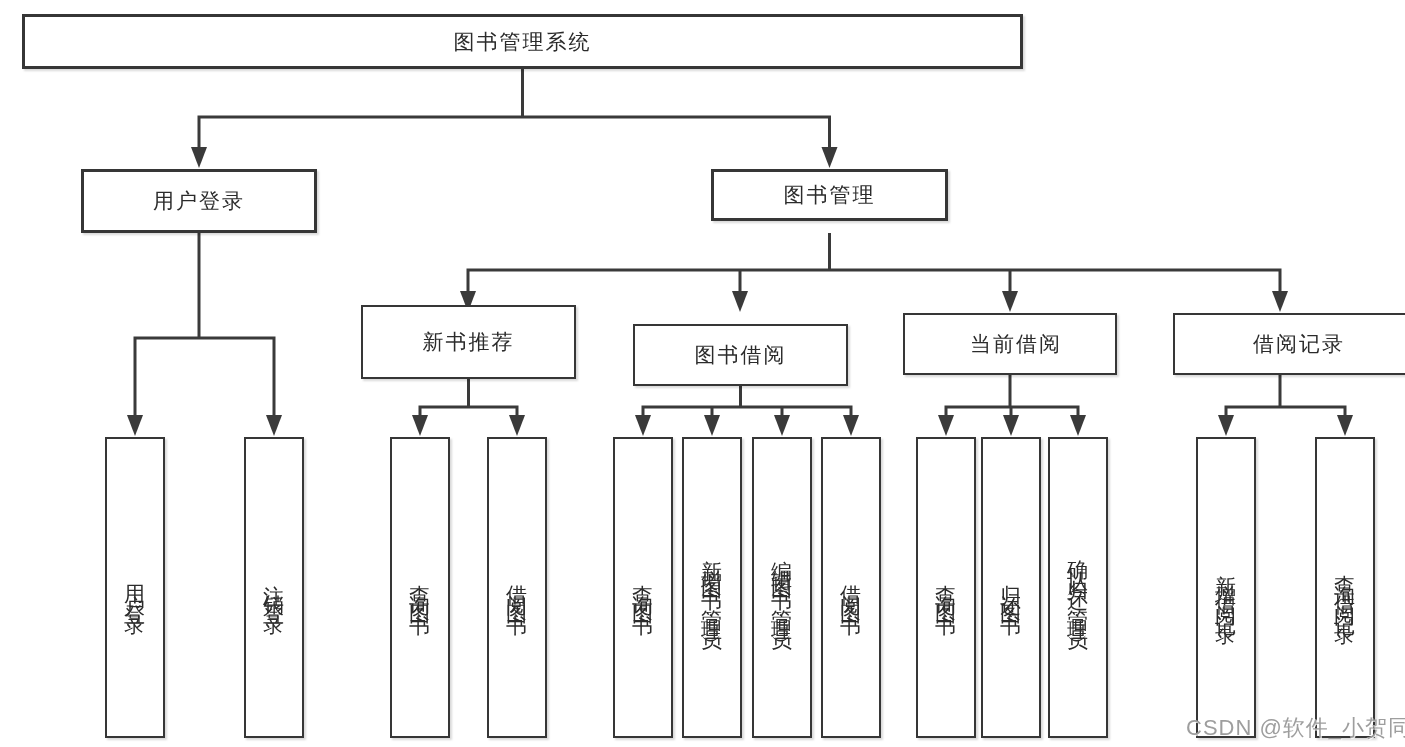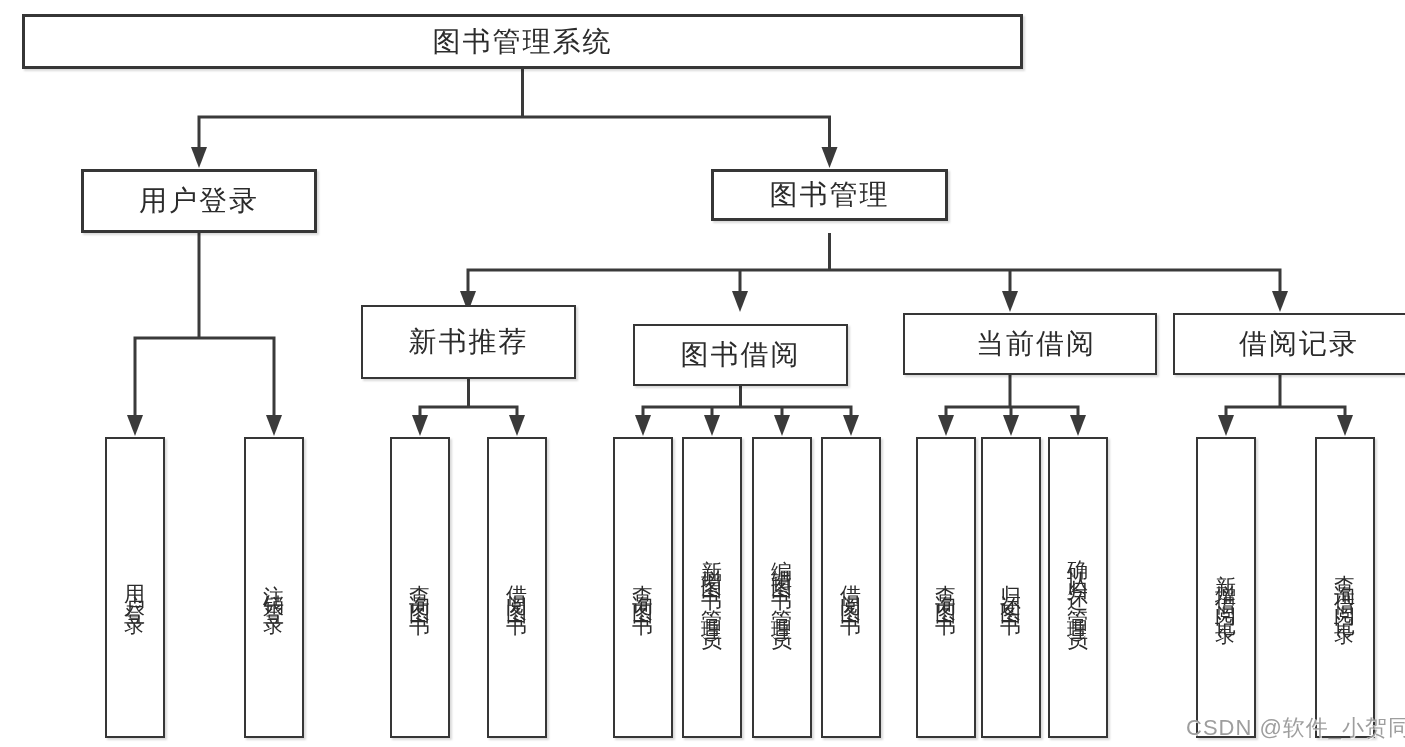--- a/index.html
+++ b/index.html
@@ -32,21 +32,21 @@
     border: 3px solid #363636;
     display: flex;
     align-items: center;
     justify-content: center;
     box-shadow: 2px 2px 2px rgba(0,0,0,0.15);
   }
   .node.l3, .node.leaf {
     border-width: 2.5px;
   }
   .hlabel {
-    font-size: 28px;
+    font-size: 21px;
     letter-spacing: 2px;
     color: #2b2b2b;
     white-space: nowrap;
   }
   .leaf .vlabel {
     writing-mode: vertical-rl;
     text-orientation: mixed;
     font-size: 21px;
     line-height: 1;
     letter-spacing: 10px;
@@ -125,21 +125,21 @@
   <div class="node l2" style="left:711px; top:169px; width:237px; height:52px;">
     <span class="hlabel">图书管理</span>
   </div>
 
   <div class="node l3" style="left:361px; top:305px; width:215px; height:74px;">
     <span class="hlabel">新书推荐</span>
   </div>
   <div class="node l3" style="left:633px; top:324px; width:215px; height:62px;">
     <span class="hlabel">图书借阅</span>
   </div>
-  <div class="node l3" style="left:903px; top:313px; width:254px; height:62px;padding-left:12px;">
+  <div class="node l3" style="left:903px; top:313px; width:214px; height:62px;padding-left:12px;">
     <span class="hlabel">当前借阅</span>
   </div>
   <div class="node l3" style="left:1173px; top:313px; width:252px; height:62px;">
     <span class="hlabel">借阅记录</span>
   </div>
 
   <div class="node leaf" style="left:105px; top:437px; width:60px; height:301px;">
     <span class="vlabel">用户登录</span>
   </div>
   <div class="node leaf" style="left:244px; top:437px; width:60px; height:301px;">

